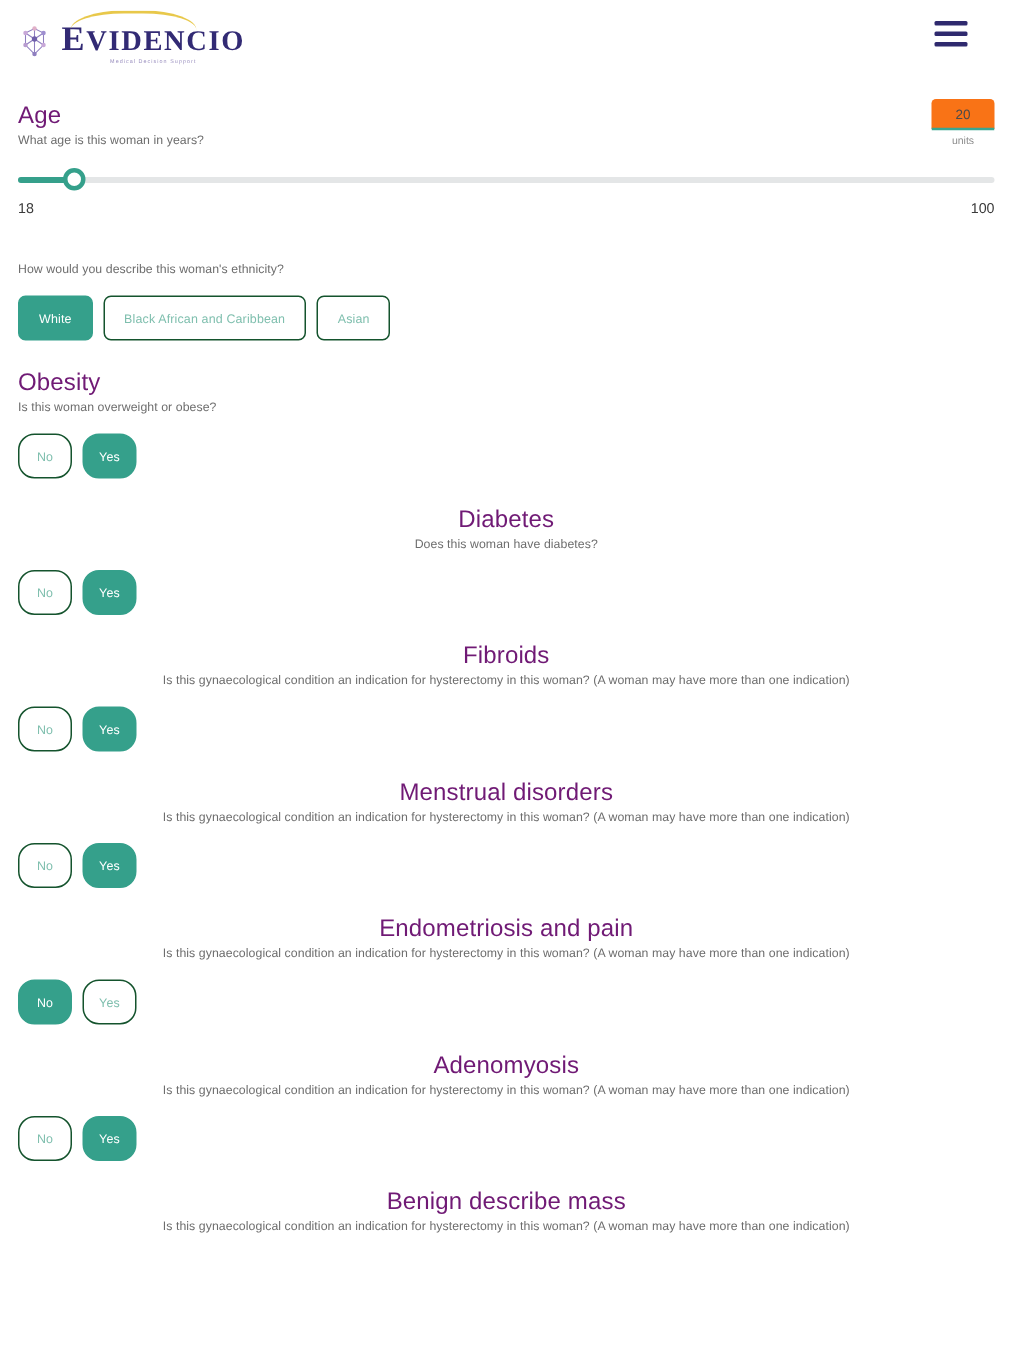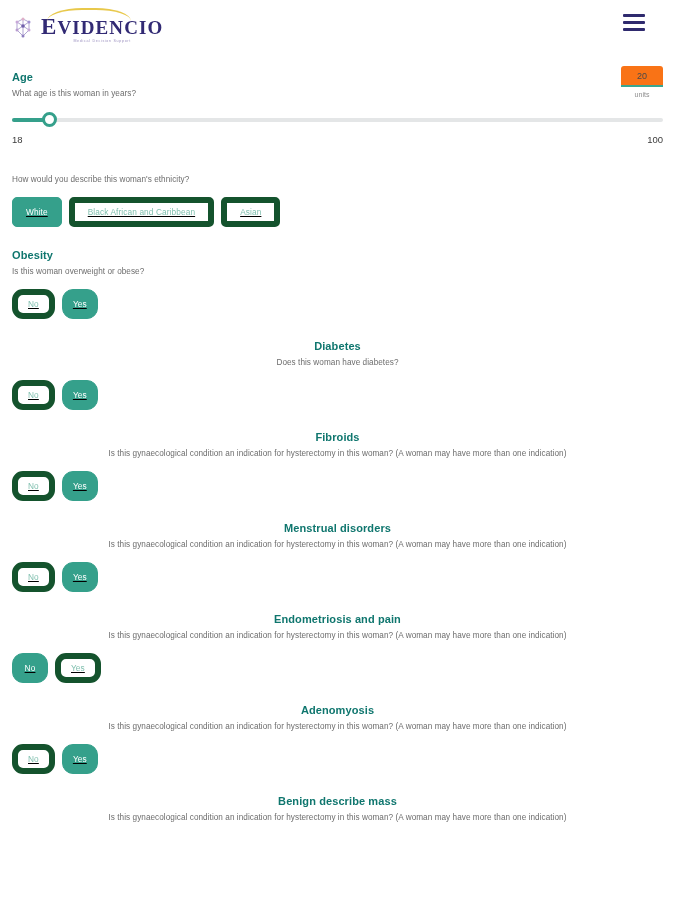--- a/index.html
+++ b/index.html
@@ -88,23 +88,23 @@
 
   
   .page {
     padding: 0 12px;
     position: relative;
   }
 
   .section { position: relative; }
 
   .q-title {
-    font-size: 11px;
-    font-weight: 700;
-    color: #0f766e;
+    font-size: 16px;
+    font-weight: 400;
+    color: #701a75;
     letter-spacing: 0.1px;
     line-height: 15px;
   }
   .q-sub {
     font-size: 8.2px;
     color: #6d6d6d;
     line-height: 12px;
     margin-top: 3px;
     letter-spacing: 0.05px;
     white-space: nowrap;
@@ -177,21 +177,20 @@
     margin-top: 7px;
     font-size: 9.5px;
     color: #3b3b3b;
   }
 
   
   .opt-row {
     display: flex;
     gap: 7px;
     margin-top: 11px;
-    text-decoration: underline;
   }
   .opt {
     height: 30px;
     padding: 0 13px;
     border-radius: 5px;
     font-size: 8.3px;
     display: flex;
     align-items: center;
     justify-content: center;
     cursor: pointer;
@@ -199,21 +198,21 @@
     letter-spacing: 0.1px;
   }
   .opt.sel {
     background: #35a08b;
     color: #ffffff;
     border: 1px solid #35a08b;
   }
   .opt.unsel {
     background: #ffffff;
     color: #7fbfae;
-    border: 6px solid #14532d;
+    border: 1px solid #14532d;
   }
   .opt.narrow { min-width: 36px; padding: 0 10px; border-radius: 11px; }
 
   .block { margin-top: 21px; }
   .block-tight { margin-top: 20px; text-align: center; }
 </style>
 </head>
 <body>
 
 <div class="header">

